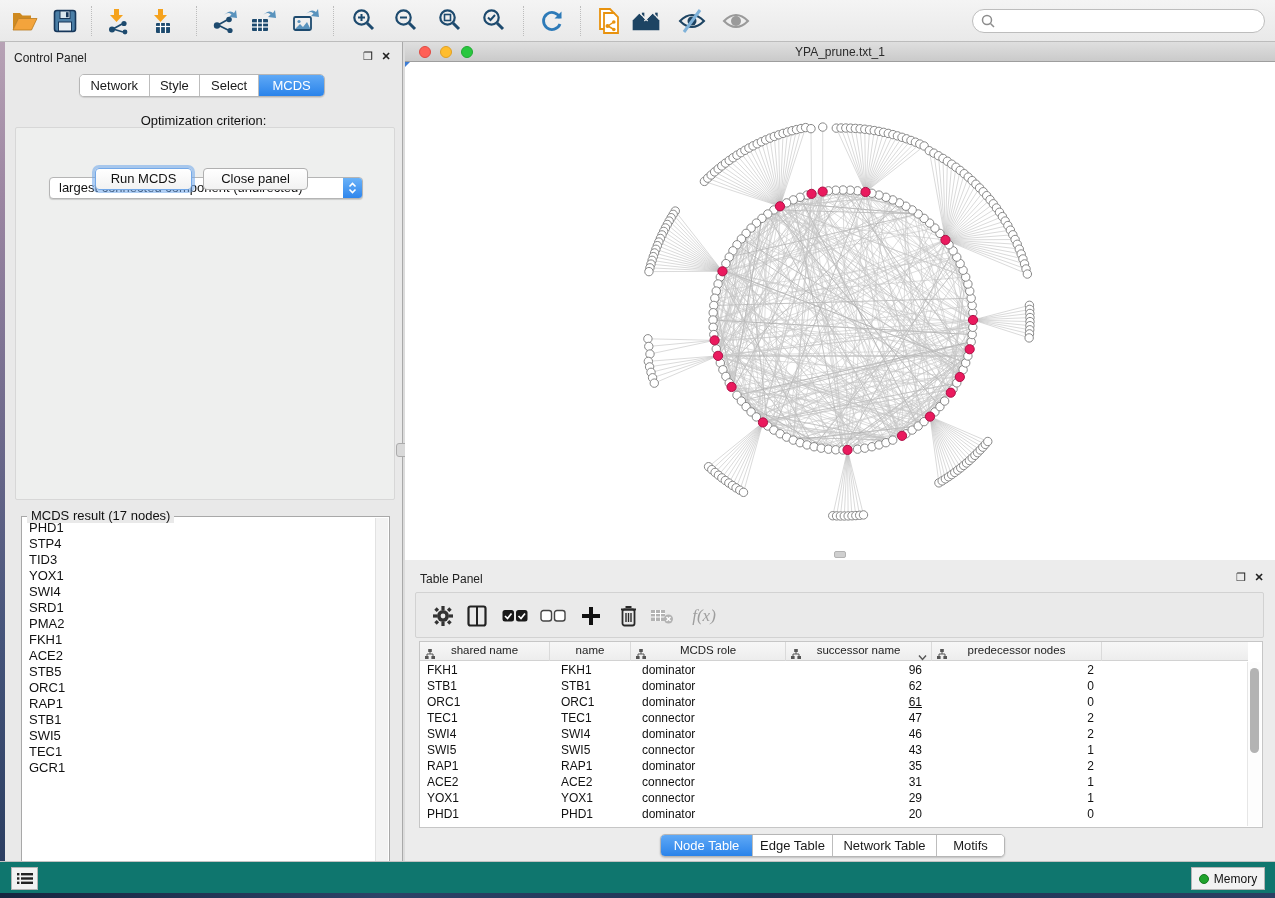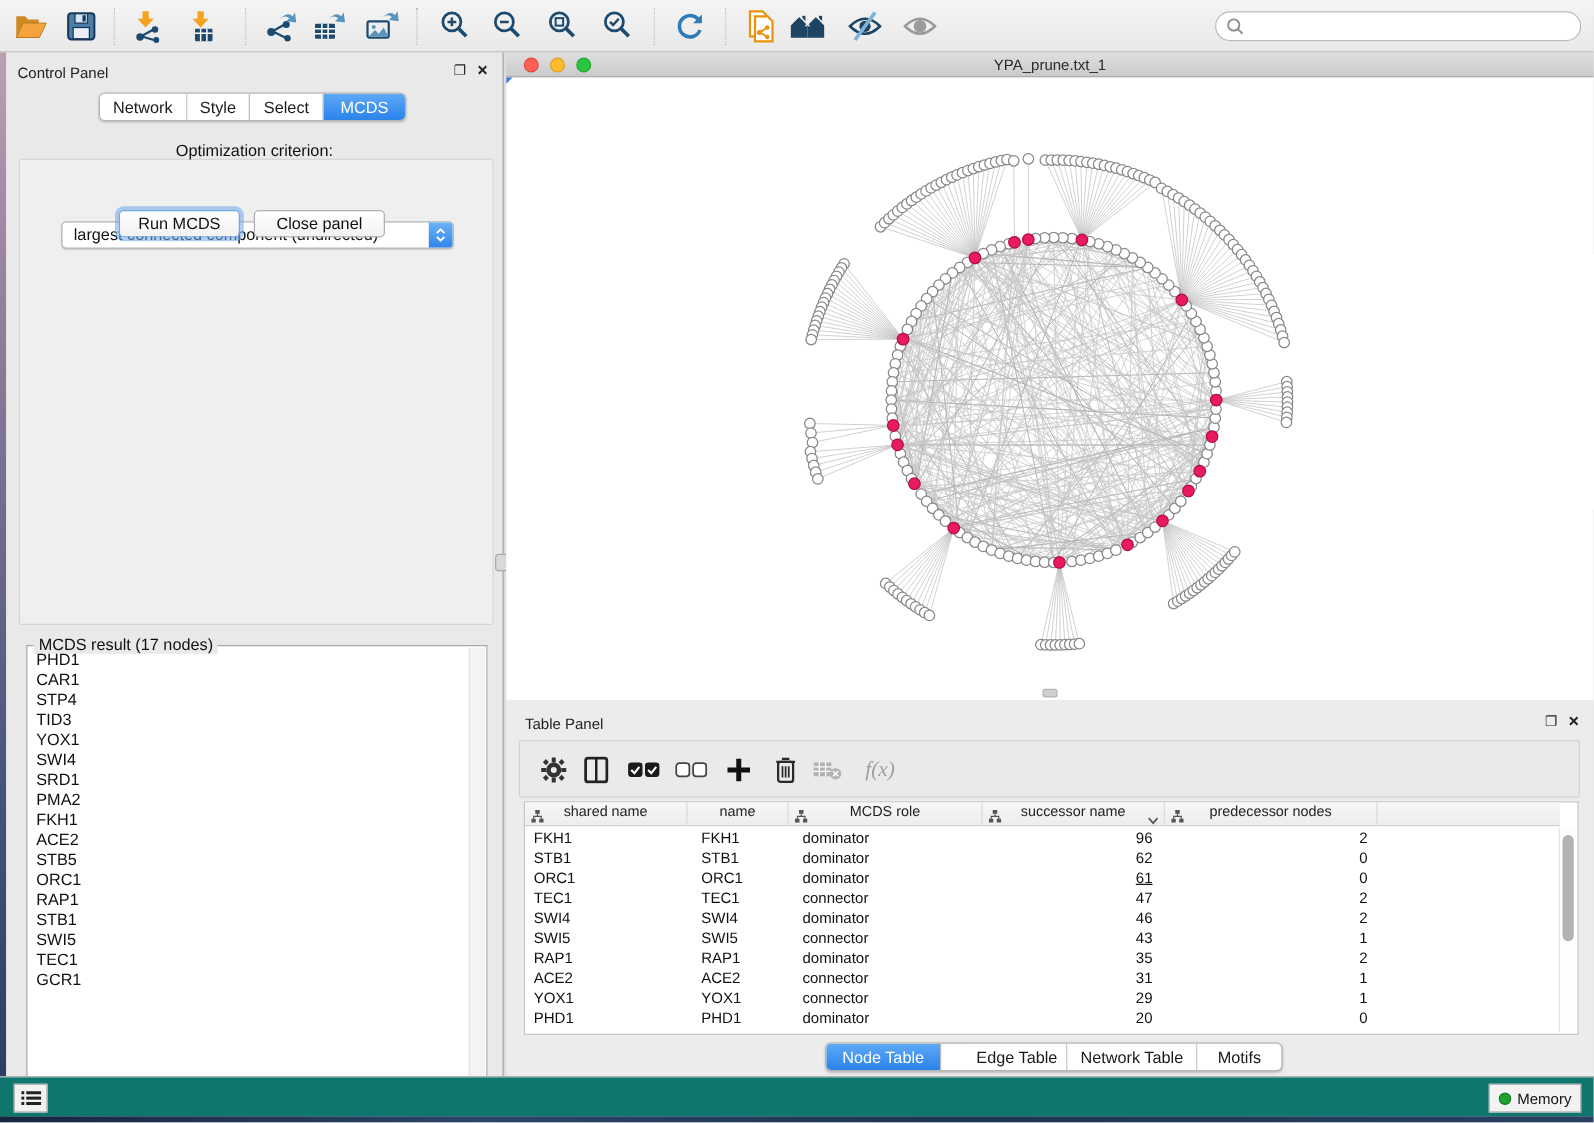--- a/index.html
+++ b/index.html
@@ -267,21 +267,20 @@
       </span>
     </div>
 
     <div class="abs mac-btn focusring" style="left:90px; top:126px; width:97px;">Run MCDS</div>
     <div class="abs mac-btn" style="left:198px; top:126px; width:105px;">Close panel</div>
 
     <div class="abs groupbox">
       <div class="groupbox-title">MCDS result (17 nodes)</div>
       <div class="mcds-list" id="mcds-list">
           <div class="mcds-item">PHD1</div>
-          <div class="mcds-item">CAR1</div>
           <div class="mcds-item">STP4</div>
           <div class="mcds-item">TID3</div>
           <div class="mcds-item">YOX1</div>
           <div class="mcds-item">SWI4</div>
           <div class="mcds-item">SRD1</div>
           <div class="mcds-item">PMA2</div>
           <div class="mcds-item">FKH1</div>
           <div class="mcds-item">ACE2</div>
           <div class="mcds-item">STB5</div>
           <div class="mcds-item">ORC1</div>
@@ -1325,21 +1324,21 @@
             <div class="td" style="left: 512px; width: 170px; text-align: right; padding-left: 0px; padding-right: 8px;">0</div>
           </div>
         </div>
       <div class="tscroll">
           <div class="tthumb"></div>
         </div>
     </div>
 
     <div class="bottom-tabs segbar" style="box-shadow:0 1px 2px rgba(0,0,0,0.2);" id="bottom-tabs">
         <div class="seg sel" style="width: 92px;">Node Table</div>
-        <div class="seg" style="width: 80px; margin-left: 21px;">Edge Table</div>
+        <div class="seg" style="width: 80px;">Edge Table</div>
         <div class="seg" style="width: 104px;">Network Table</div>
         <div class="seg" style="width: 67px;">Motifs</div>
       </div>
   </div>
 
   <div class="abs status-bar">
     <div class="sq-btn" style="left:11px; top:5px; width:27px; height:23px;">
       <svg width="16" height="13" viewBox="0 0 16 13">
           <g fill="#222">
             <rect x="0" y="1" width="2.4" height="2.4"></rect>

